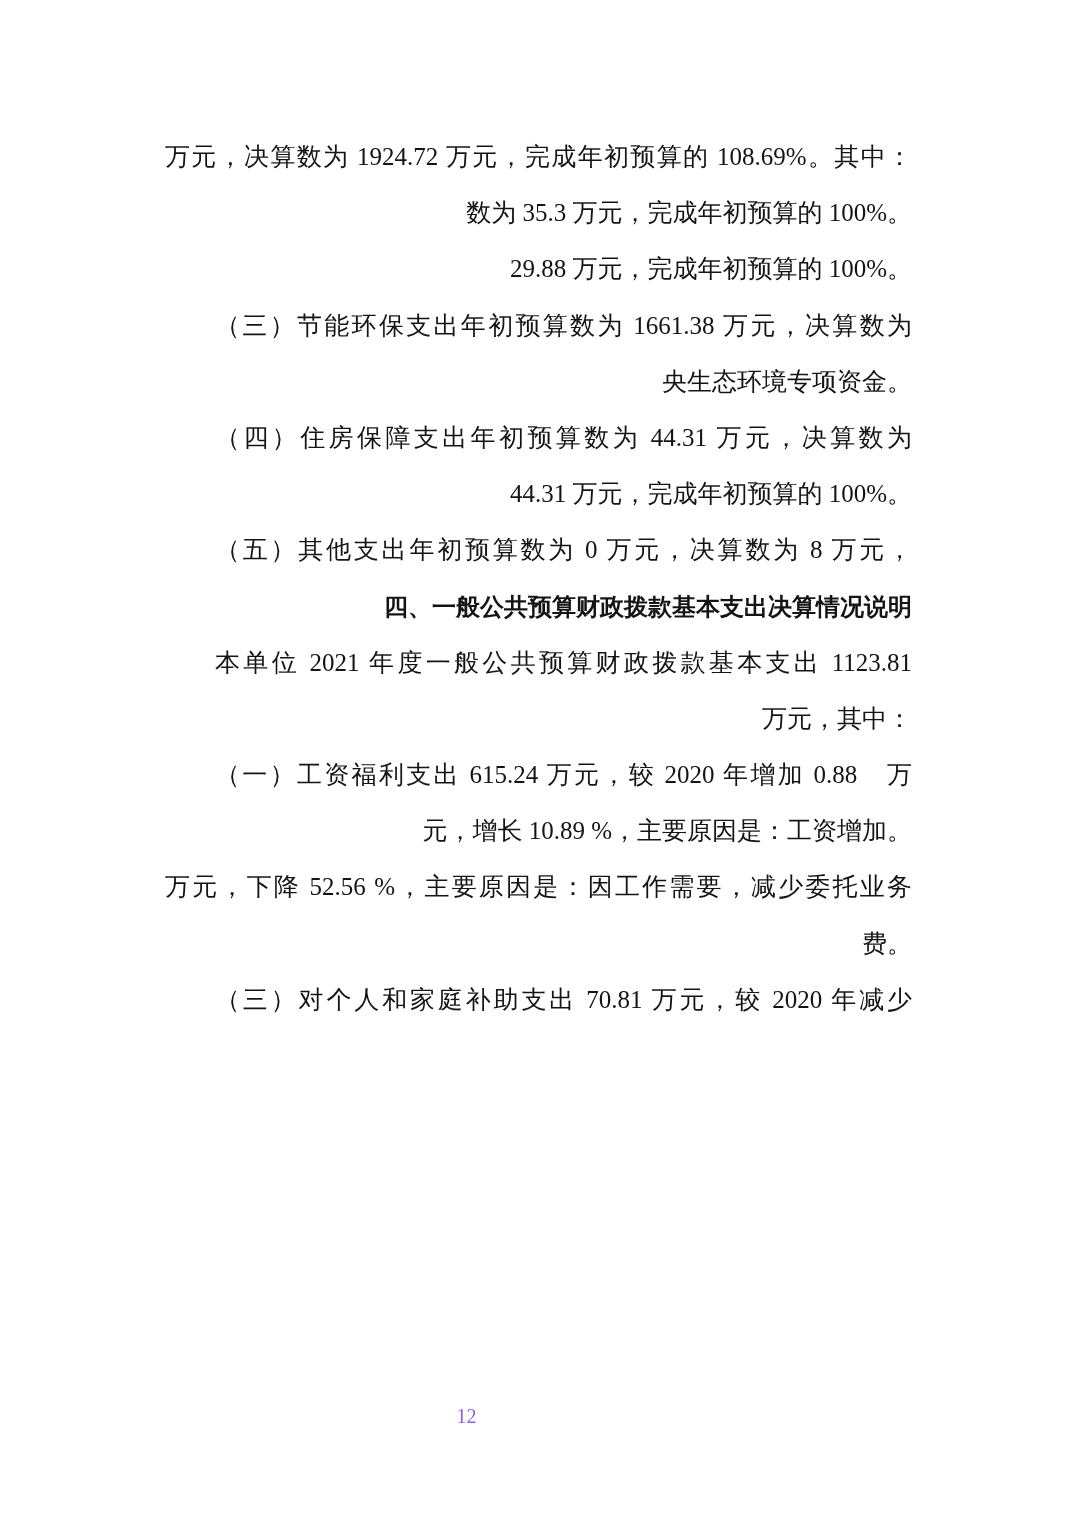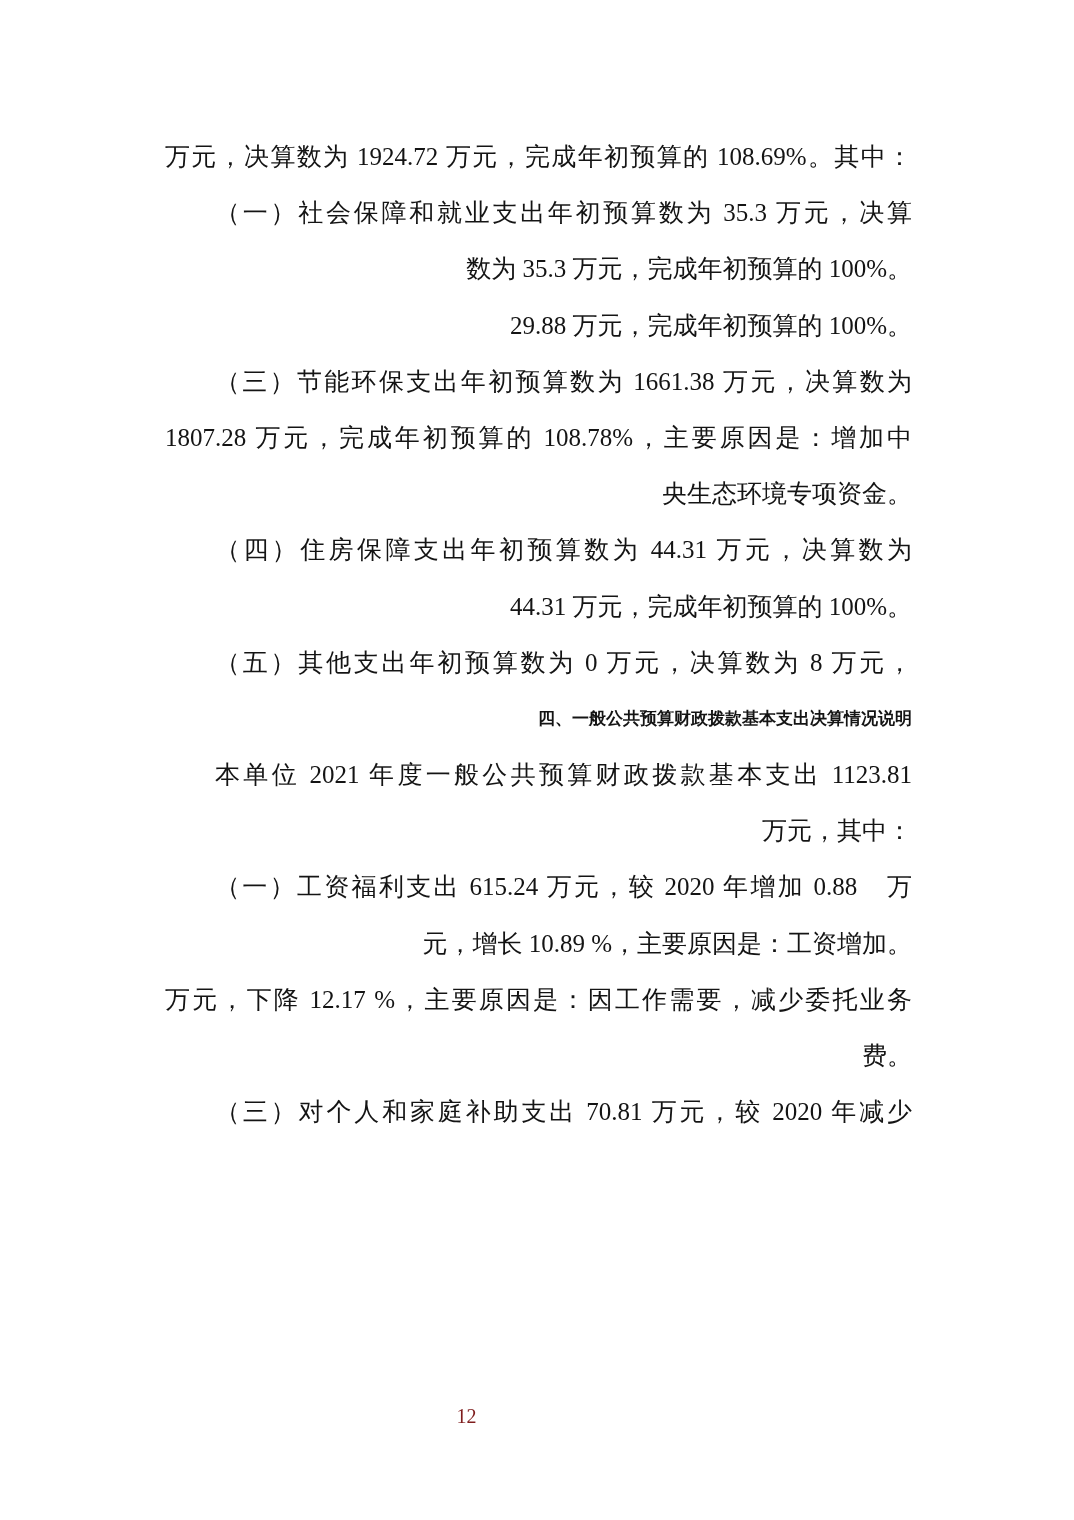--- a/index.html
+++ b/index.html
@@ -40,54 +40,52 @@
   .line.fill {
     text-align: justify;
     text-align-last: justify;
   }
   .line.indent {
     text-indent: 2em;
   }
   .line.heading {
     font-family: "Liberation Sans", "DejaVu Sans", sans-serif;
     font-weight: 700;
-    font-size: 17px;
+    font-size: 24px;
   }
   .page-number {
     position: absolute;
     left: 0;
     right: 0;
     top: 1400px;
     height: 32px;
     text-align: center;
     font-size: 20px;
     line-height: 32px;
-    color: #7f1d1d;
+    color: #8b5cf6;
     padding-left: 13px;
   }
 </style>
 </head>
 <body>
 
 <div class="page">
   <div class="doc-body">
 
   <div class="line fill">万元，决算数为 1924.72 万元，完成年初预算的 108.69%。其中：</div>
-      <div class="line indent fill">（一）社会保障和就业支出年初预算数为 35.3 万元，决算</div>
       <div class="line">数为 35.3 万元，完成年初预算的 100%。</div>
       <div class="line">29.88 万元，完成年初预算的 100%。</div>
       <div class="line indent fill">（三）节能环保支出年初预算数为 1661.38 万元，决算数为</div>
-      <div class="line fill">1807.28 万元，完成年初预算的 108.78%，主要原因是：增加中</div>
       <div class="line">央生态环境专项资金。</div>
       <div class="line indent fill">（四）住房保障支出年初预算数为 44.31 万元，决算数为</div>
       <div class="line">44.31 万元，完成年初预算的 100%。</div>
       <div class="line indent fill">（五）其他支出年初预算数为 0 万元，决算数为 8 万元，</div>
       <div class="line indent heading">四、一般公共预算财政拨款基本支出决算情况说明</div>
       <div class="line indent fill">本单位 2021 年度一般公共预算财政拨款基本支出 1123.81</div>
       <div class="line">万元，其中：</div>
       <div class="line indent fill">（一）工资福利支出 615.24 万元，较 2020 年增加 0.88　万</div>
       <div class="line">元，增长 10.89 %，主要原因是：工资增加。</div>
-      <div class="line fill">万元，下降 12.17 %，主要原因是：因工作需要，减少委托业务</div>
+      <div class="line fill">万元，下降 52.56 %，主要原因是：因工作需要，减少委托业务</div>
       <div class="line">费。</div>
       <div class="line indent fill">（三）对个人和家庭补助支出 70.81 万元，较 2020 年减少</div>
     </div>
   <div class="page-number">12</div>
 </div>
 
 </body></html>

